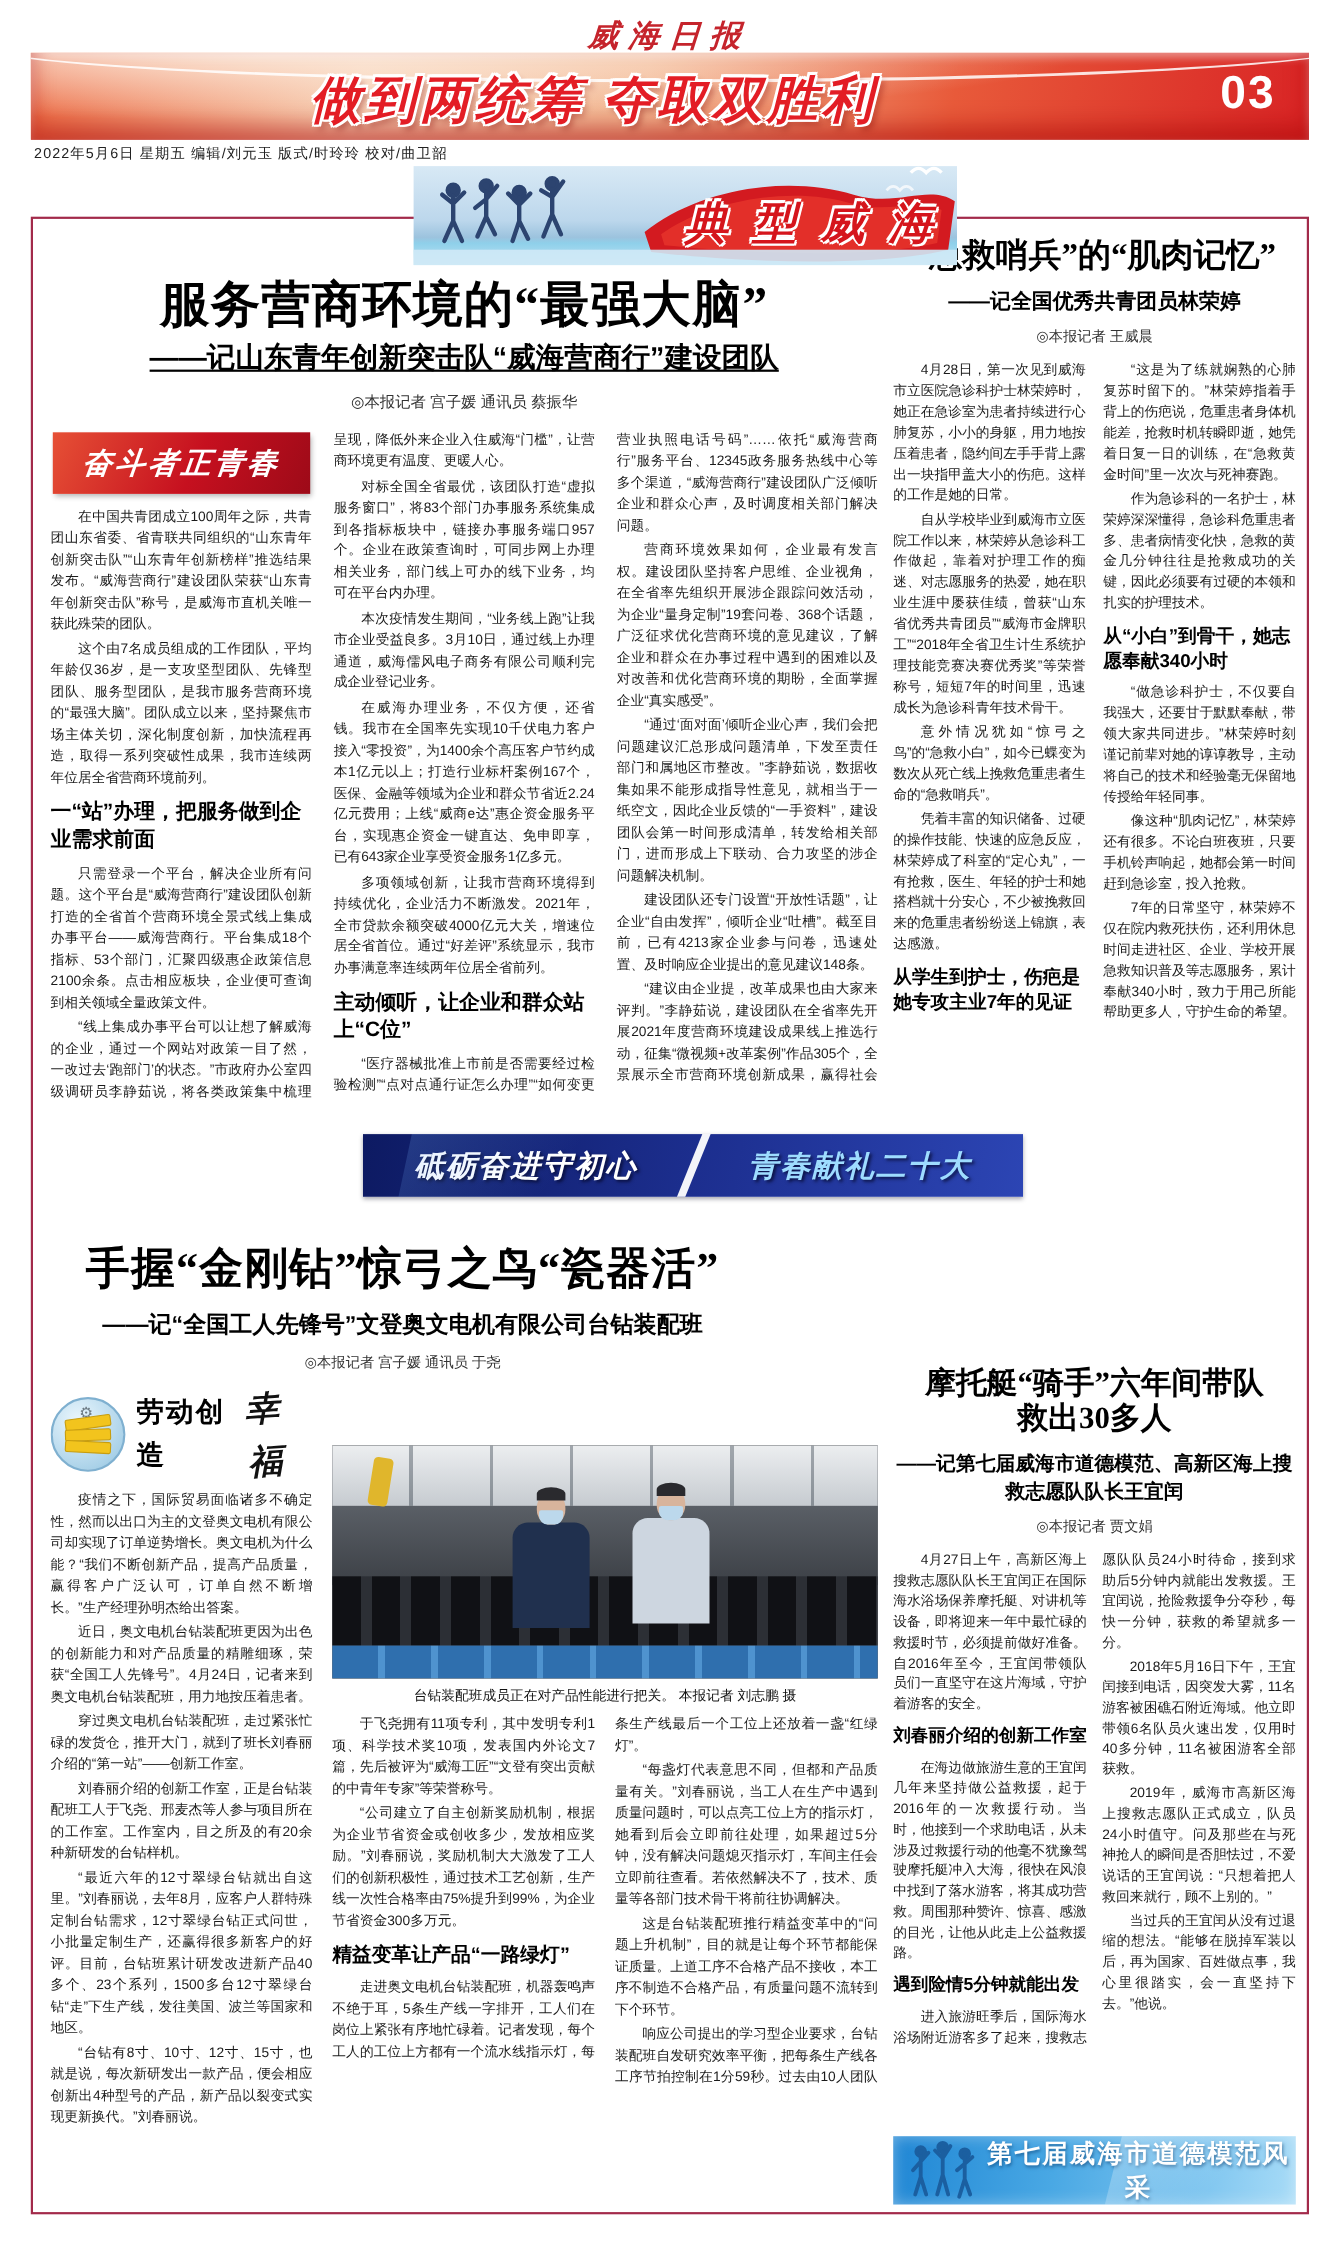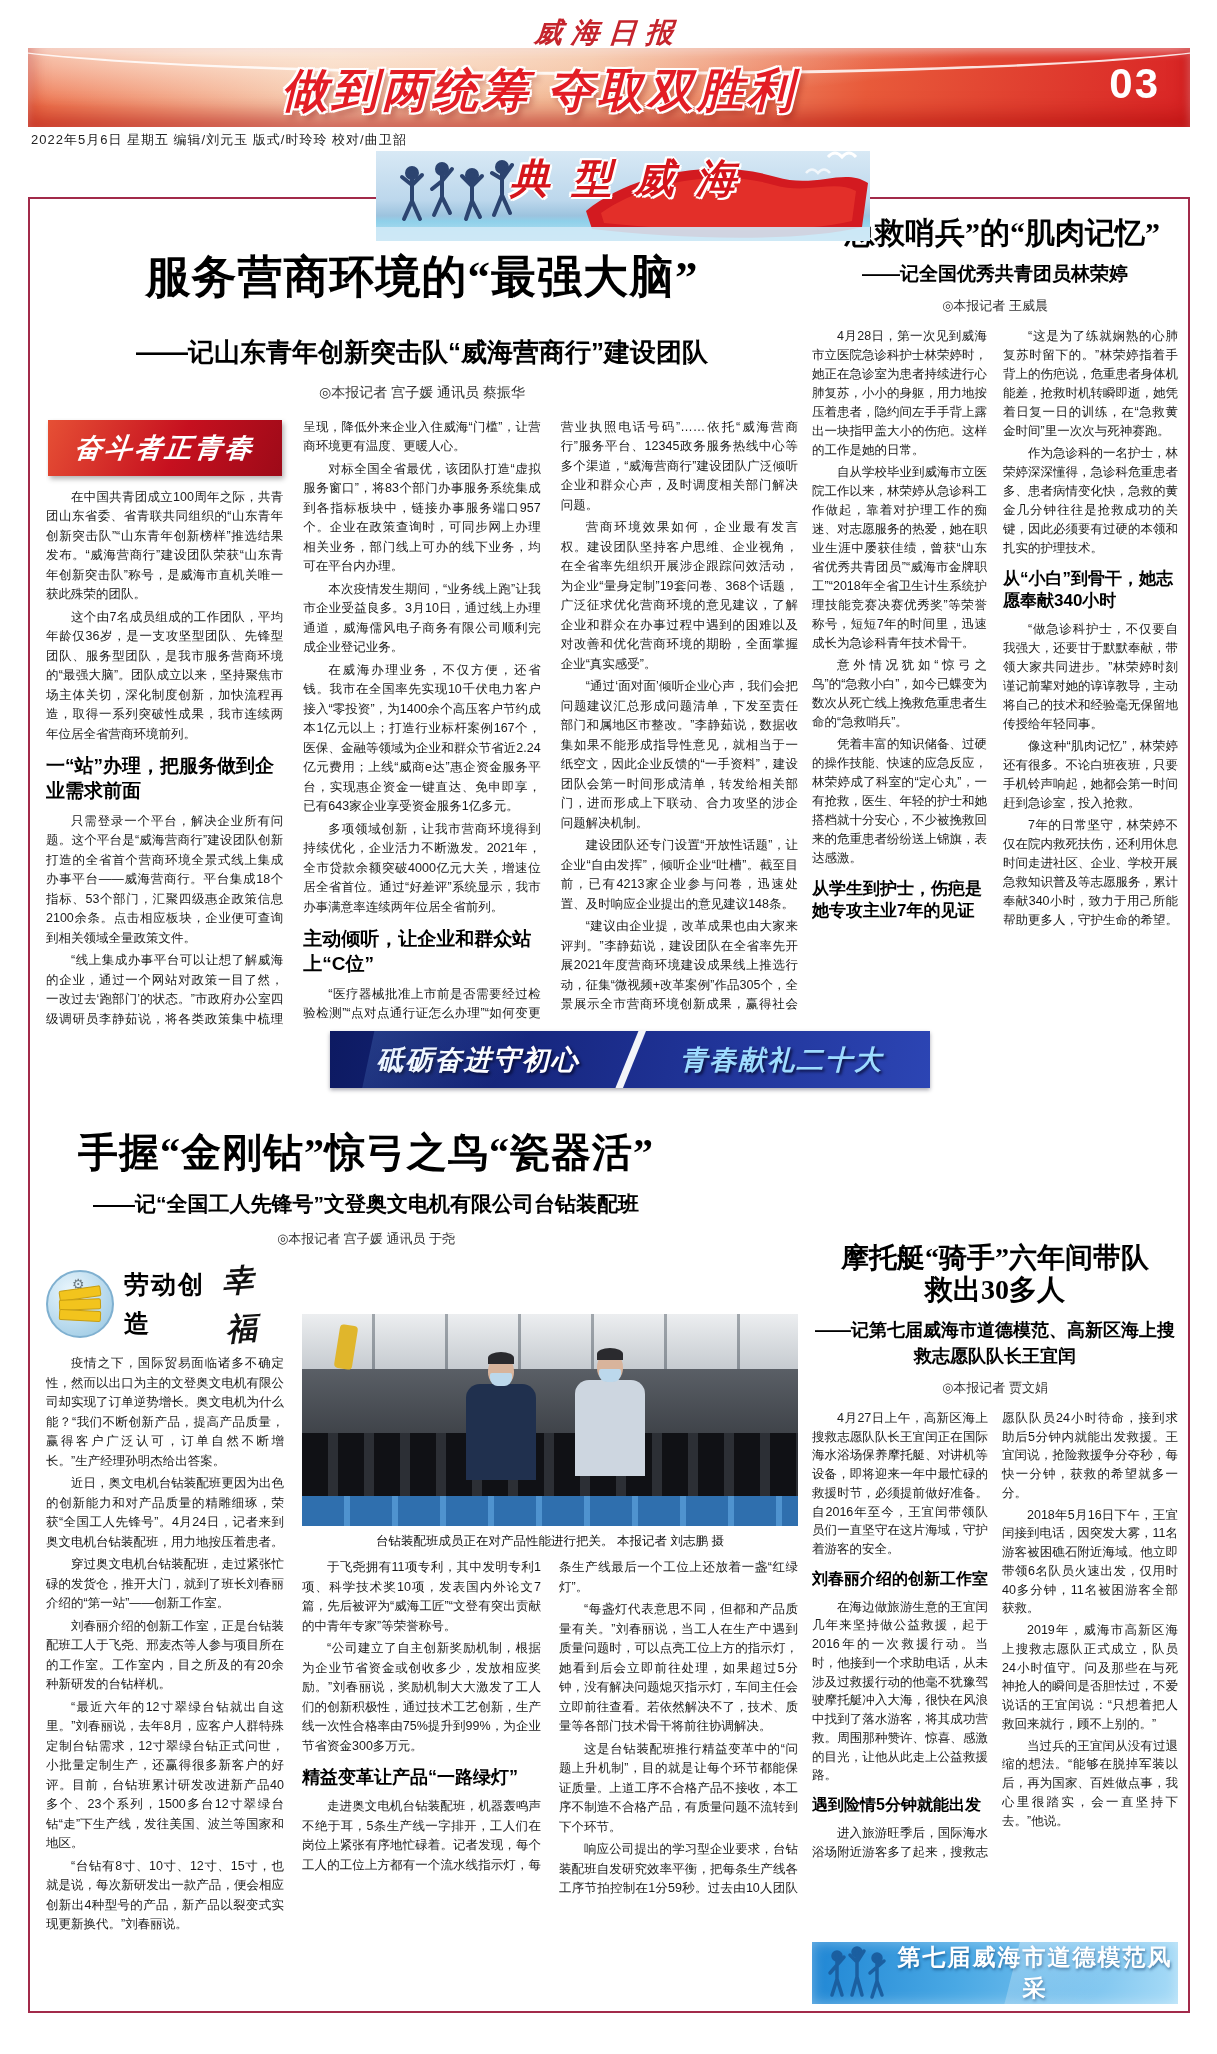--- a/index.html
+++ b/index.html
@@ -29,39 +29,39 @@
 
   .dateline{position:absolute;left:31px;top:131px;font-size:13px;color:#222;letter-spacing:1px;}
 
   
   .frame{position:absolute;left:28px;top:197px;width:1158px;height:1812px;
     border:2px solid #a22a4a;z-index:1;}
 
   
   .dianxing{position:absolute;left:376px;top:151px;width:494px;height:90px;z-index:6;overflow:hidden;
     background:linear-gradient(to bottom,#d8e9f5 0%,#bcd7ec 55%,#9cc3de 72%,#8fd0ea 78%,#bfe4f4 100%);}
-  .dx-text{position:absolute;left:0;top:0;width:100%;text-align:center;z-index:3;
+  .dx-text{position:absolute;left:0;top:24px;width:100%;text-align:right;z-index:3;
     font-family:Liberation Serif, serif;font-weight:900;font-style:italic;
     font-size:40px;color:#d5151c;letter-spacing:22px;text-indent:22px;
     text-shadow:2px 0 0 #fff,-2px 0 0 #fff,0 2px 0 #fff,0 -2px 0 #fff,2px 2px 0 #fff,-2px -2px 0 #fff;}
   .dx-svg{position:absolute;left:0;top:0;z-index:2;}
 
   
   .headline{font-family:"Liberation Serif","DejaVu Serif",serif;font-weight:900;color:#000;
     text-align:center;line-height:1.15;}
   .subhead{font-weight:700;text-align:center;color:#000;}
   .byline{text-align:center;color:#333;}
   .body-text p{margin:0 0 3px 0;text-indent:2em;text-align:justify;}
   .sec-head{font-weight:900;color:#000;line-height:1.3;margin:10px 0 8px 0;
     font-family:"Liberation Sans","DejaVu Sans",sans-serif;}
 
   
   .a1{position:absolute;left:46px;top:216px;width:752px;z-index:2;}
   .a1 .headline{margin-top:36px;font-size:45px;letter-spacing:1px;}
-  .a1 .subhead{margin-top:31px;font-size:26px;}
+  .a1 .subhead{margin-top:4px;font-size:26px;text-decoration:underline;}
   .a1 .byline{margin-top:14px;font-size:14px;}
   .a1-body{margin-top:16px;height:622px;overflow:hidden;column-count:3;column-gap:20px;
     font-size:12.5px;line-height:1.56;}
   .a1-body .sec-head{font-size:19px;}
   .striver{width:234px;height:56px;margin:2px auto 12px auto;display:flex;align-items:center;
     justify-content:center;background:linear-gradient(115deg,#e65035 0%,#c6101f 55%,#9d0a18 100%);
     box-shadow:2px 3px 5px rgba(0,0,0,.3);break-inside:avoid;}
   .striver span{font-family:"Liberation Serif","DejaVu Serif",serif;font-style:italic;font-weight:900;
     font-size:27px;color:#fff;letter-spacing:3px;transform:skewX(-6deg);}
 

